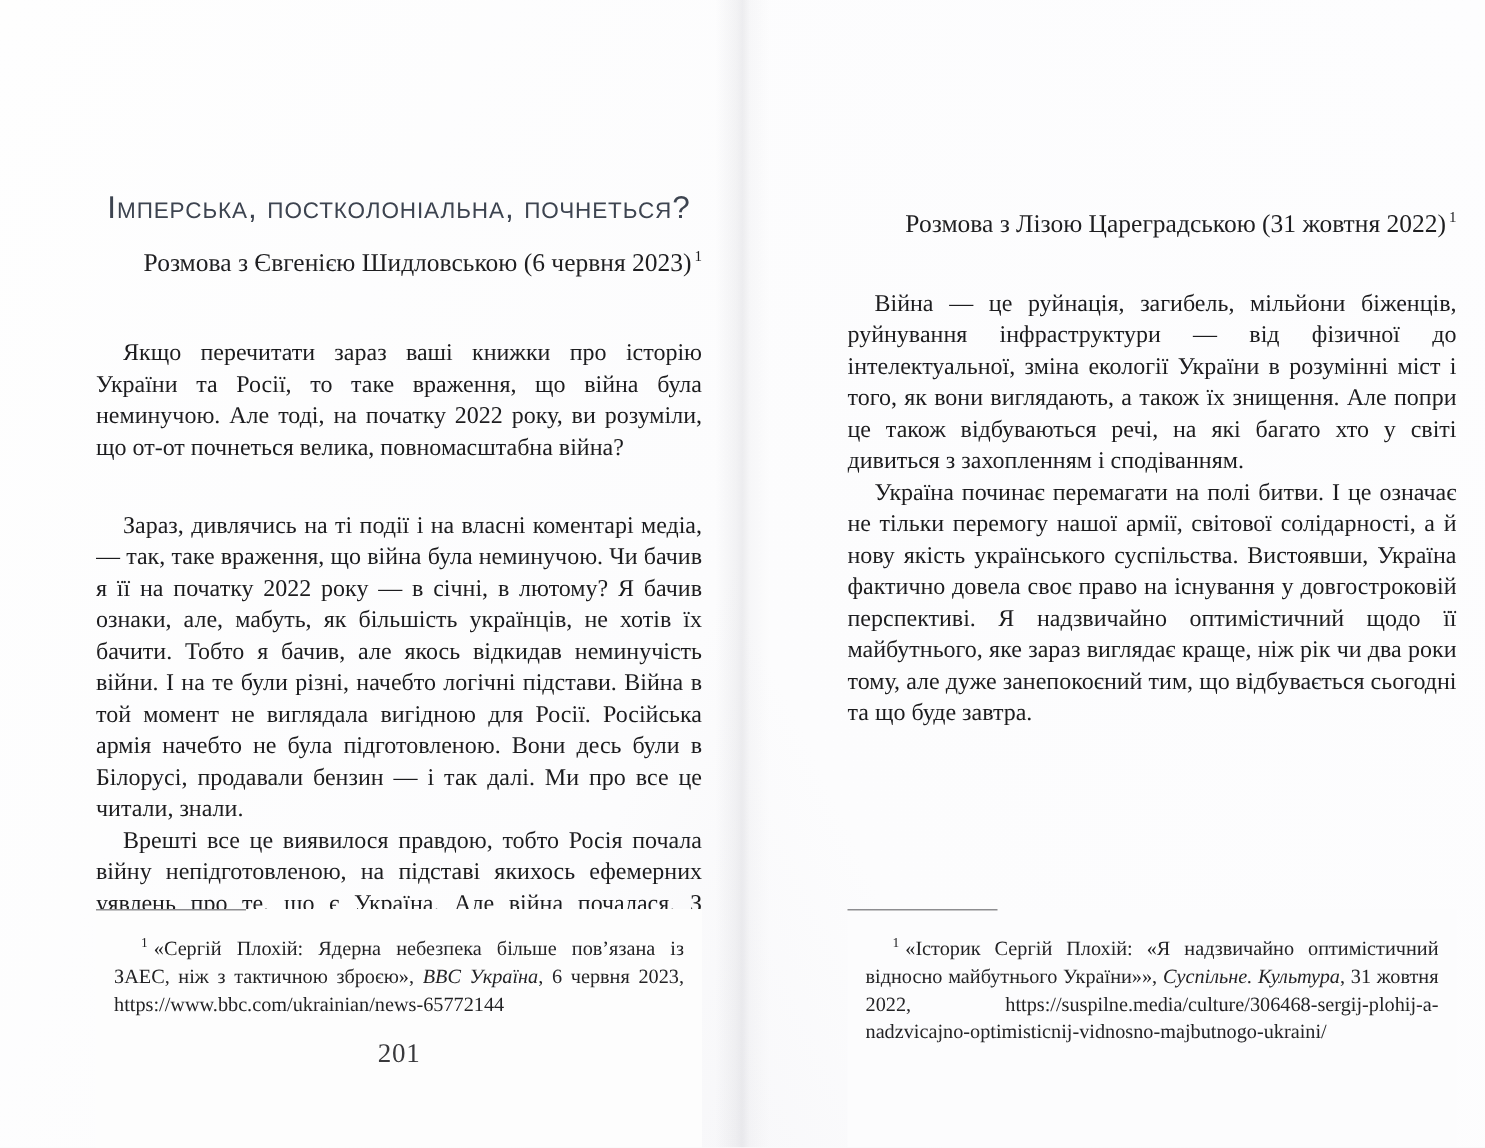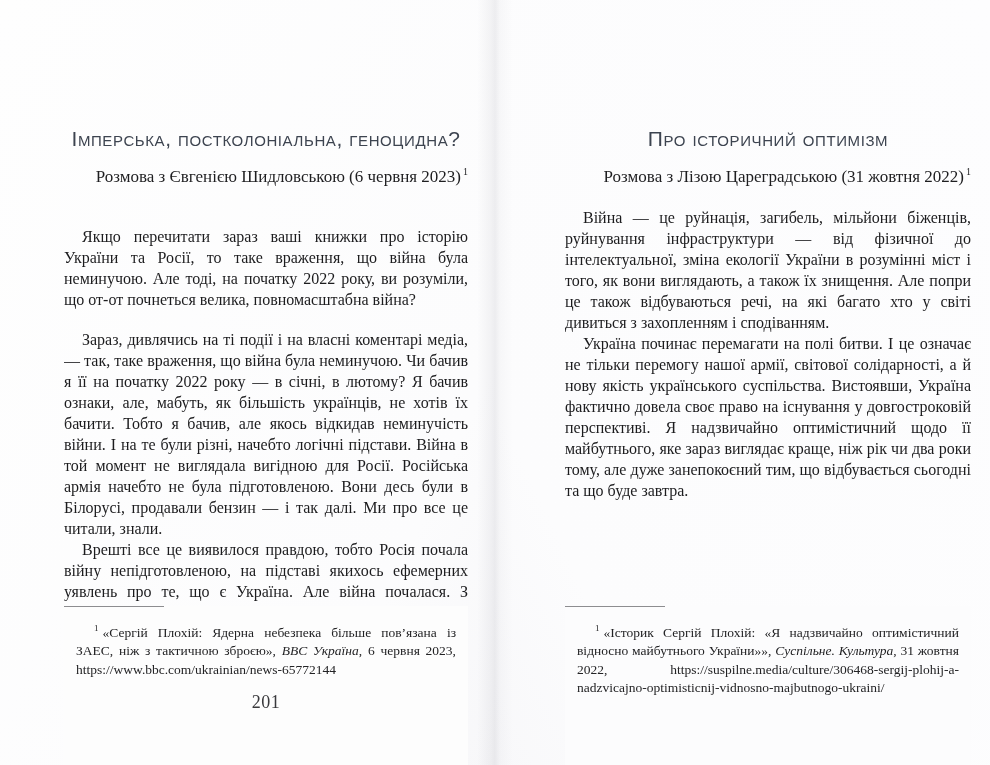--- a/index.html
+++ b/index.html
@@ -35,21 +35,21 @@
   .chapter-subtitle{
     margin:9px 0 0 0;text-align:right;
     font-size:17px;line-height:22px;color:#1e1e20;
   }
   .fn-ref{font-size:10px;margin-left:2px;}
   .para{
     margin:0;text-align:justify;text-indent:18px;
     font-size:16px;line-height:21px;color:#1c1c1e;
   }
   .para.question{font-weight:normal;margin-top:38px;}
-  .para.answer-first{margin-top:19px;}
+  .para.answer-first{margin-top:31px;}
   .footnote-block{
     position:absolute;top:606px;bottom:0;z-index:2;background:inherit;
   }
   .page-left .footnote-block{left:64px;width:404px;background:#fdfdfd;}
   .page-right .footnote-block{left:70px;width:406px;background:#fcfcfd;}
   .footnote-rule{width:100px;border-top:1px solid #8d8d90;margin:0 0 7px 0;}
   .footnote{
     margin:12px;text-align:justify;text-indent:18px;
     font-size:13.5px;line-height:18.5px;color:#232325;
   }
@@ -62,36 +62,35 @@
   .page-left .page-number{left:64px;width:404px;}
   .page-right .page-number{left:70px;width:406px;}
 </style>
 </head>
 <body>
 
 <div class="spread">
 
   <section class="page page-left">
     <div class="text-block">
-      <h1 class="chapter-title">Імперська, постколоніальна, геноцидна?</h1>
+      <h1 class="chapter-title">Імперська, постколоніальна, почнеться?</h1>
       <p class="chapter-subtitle"><span>Розмова з Євгенією Шидловською (6 червня 2023)</span><sup class="fn-ref">1</sup></p>
       <p class="para question">Якщо перечитати зараз ваші книжки про історію України та Росії, то таке враження, що війна була неминучою. Але тоді, на початку 2022 року, ви розуміли, що от-от почнеться велика, повномасштабна війна?</p>
       <p class="para answer-first">Зараз, дивлячись на ті події і на власні коментарі медіа, — так, таке враження, що війна була неминучою. Чи бачив я її на початку 2022 року — в січні, в лютому? Я бачив ознаки, але, мабуть, як більшість українців, не хотів їх бачити. Тобто я бачив, але якось відкидав неминучість війни. І на те були різні, начебто логічні підстави. Війна в той момент не виглядала вигідною для Росії. Російська армія начебто не була підготовленою. Вони десь були в Білорусі, продавали бензин — і так далі. Ми про все це читали, знали.</p>
       <p class="para">Врешті все це виявилося правдою, тобто Росія почала війну непідготовленою, на підставі якихось ефемерних уявлень про те, що є Україна. Але війна почалася. З сьогоднішньої перспективи це вже краще зрозуміло, ніж було</p>
     </div>
     <div class="footnote-block">
       <div class="footnote-rule"></div>
       <p class="footnote"><sup class="fn-marker">1</sup><span>«Сергій Плохій: Ядерна небезпека більше пов’язана із ЗАЕС, ніж з тактичною зброєю», </span><span class="ital">BBC Україна</span><span>, 6 червня 2023, https://www.bbc.com/ukrainian/news-65772144</span></p>
     </div>
     <div class="page-number">201</div>
   </section>
 
   <section class="page page-right">
     <div class="text-block">
-      <h1 class="chapter-title">Про історичний оптимізм</h1>
       <p class="chapter-subtitle"><span>Розмова з Лізою Цареградською (31 жовтня 2022)</span><sup class="fn-ref">1</sup></p>
       <p class="para answer-first">Війна — це руйнація, загибель, мільйони біженців, руйнування інфраструктури — від фізичної до інтелектуальної, зміна екології України в розумінні міст і того, як вони виглядають, а також їх знищення. Але попри це також відбуваються речі, на які багато хто у світі дивиться з захопленням і сподіванням.</p>
       <p class="para">Україна починає перемагати на полі битви. І це означає не тільки перемогу нашої армії, світової солідарності, а й нову якість українського суспільства. Вистоявши, Україна фактично довела своє право на існування у довгостроковій перспективі. Я надзвичайно оптимістичний щодо її майбутнього, яке зараз виглядає краще, ніж рік чи два роки тому, але дуже занепокоєний тим, що відбувається сьогодні та що буде завтра.</p>
     </div>
     <div class="footnote-block">
       <div class="footnote-rule"></div>
       <p class="footnote"><sup class="fn-marker">1</sup><span>«Історик Сергій Плохій: «Я надзвичайно оптимістичний відносно майбутнього України»», </span><span class="ital">Суспільне. Культура</span><span>, 31 жовтня 2022, https://suspilne.media/culture/306468-sergij-plohij-a-nadzvicajno-optimisticnij-vidnosno-majbutnogo-ukraini/</span></p>
     </div>
   </section>
 

